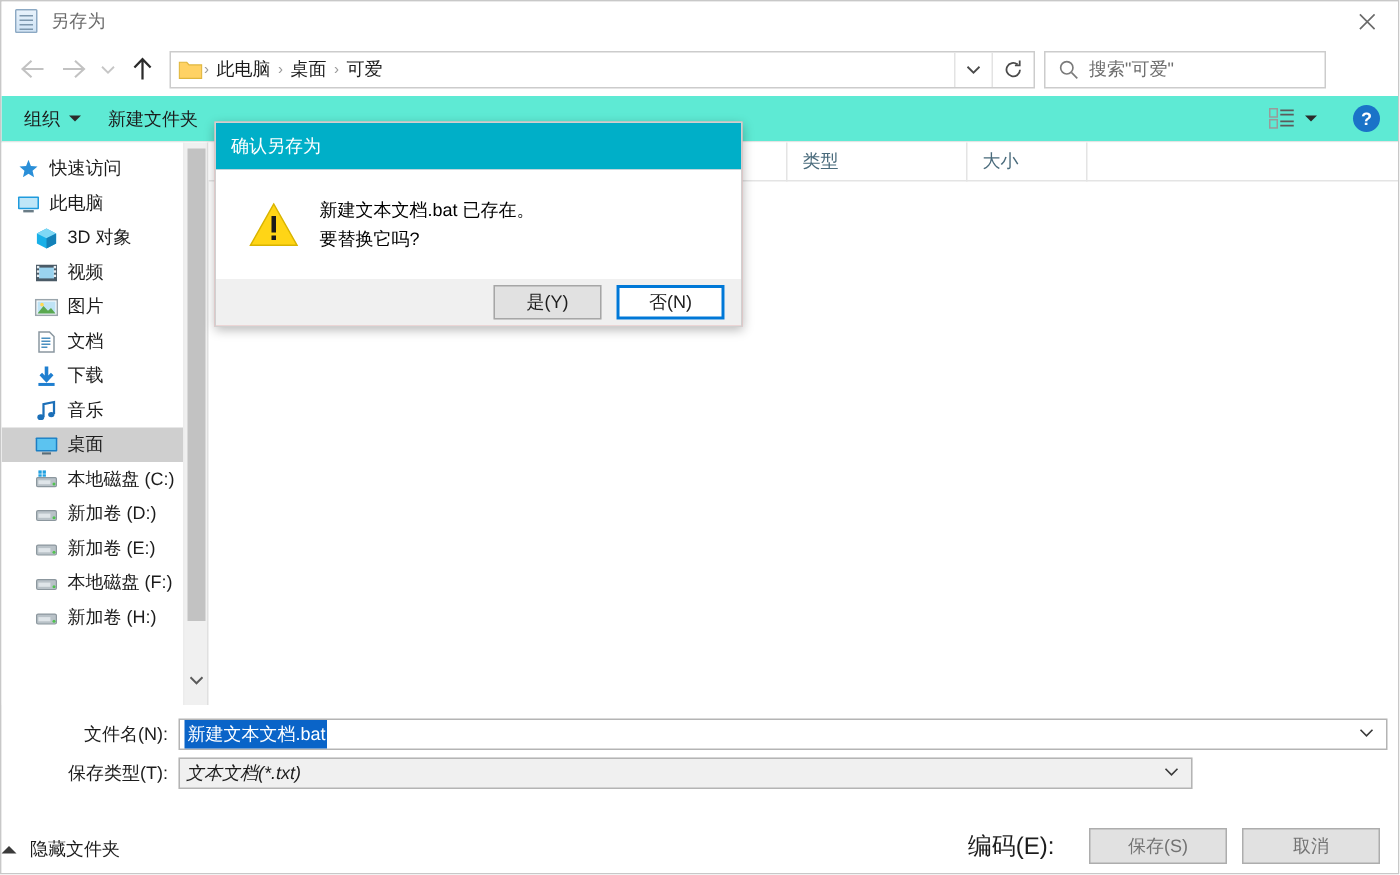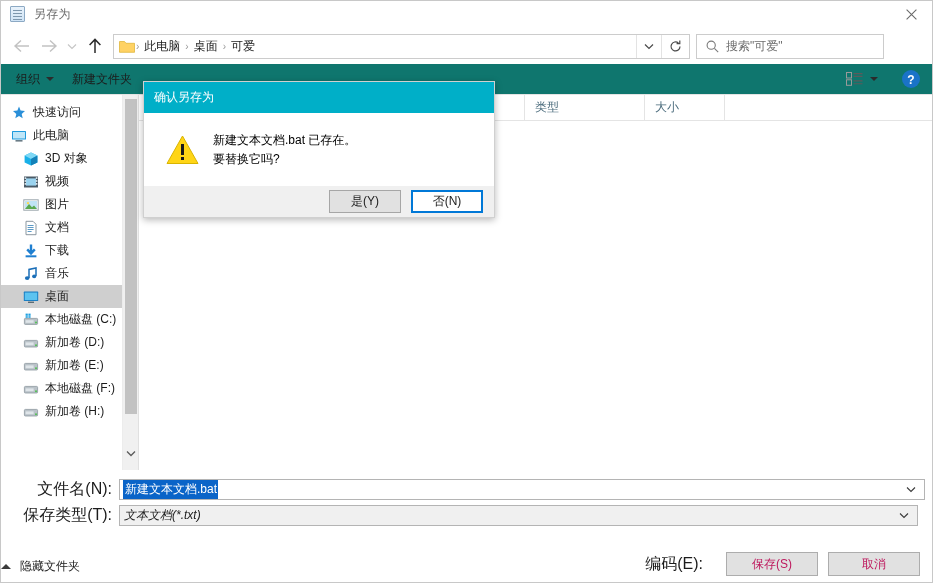--- a/index.html
+++ b/index.html
@@ -121,21 +121,21 @@
   }
   #search-icon { margin: 0 7px 0 9px; flex: none; }
   #search-placeholder {
     font-size: 12px; color: #6d6d6d; white-space: nowrap;
   }
 
   
   #toolbar {
     position: absolute; left: 0; top: 63px;
     width: 933px; height: 31px;
-    background: #0f766e;
+    background: #5eead4;
     border-bottom: 1px solid #e4e4e4;
     display: flex; align-items: center;
   }
   .tb-item {
     font-size: 12px; color: #1c1c1c;
     padding: 4px 9px; cursor: default;
     display: flex; align-items: center; gap: 6px;
     white-space: nowrap;
   }
   #tb-organize { margin-left: 6px; }
@@ -245,24 +245,24 @@
   #bottom {
     position: absolute; left: 0; top: 469px;
     width: 933px; height: 114px;
     background: #ffffff;
   }
   .form-row {
     position: absolute; left: 0;
     display: flex; align-items: center;
   }
   #row-filename { top: 9px; width: 933px; }
-  #row-filetype { top: 35px; width: 917px; }
+  #row-filetype { top: 35px; width: 794px; }
   .form-label {
     width: 118px; text-align: right;
-    font-size: 16px; color: #1c1c1c;
+    font-size: 12px; color: #1c1c1c;
     padding-right: 7px; flex: none;
     white-space: nowrap;
   }
   .combo {
     height: 21px;
     border: 1px solid #b4b4b4;
     background: #ffffff;
     display: flex; align-items: center;
     position: relative;
     cursor: default;
@@ -313,21 +313,21 @@
     display: flex; align-items: center;
     position: relative; cursor: default;
   }
   #encoding-value {
     font-size: 12px; color: #1c1c1c; padding-left: 7px;
   }
   .winbtn {
     height: 24px; min-width: 88px;
     border: 1px solid #adadad;
     background: #e1e1e1;
-    font-size: 12px; color: #be185d;
+    font-size: 12px; color: #737373;
     display: flex; align-items: center; justify-content: center;
     cursor: default;
   }
   #save-btn { margin-left: 16px; width: 92px; }
   #cancel-btn { margin-left: 10px; width: 92px; }
 
   
   #confirm-dialog {
     position: absolute; left: 142px; top: 80px;
     width: 352px; height: 137px;

